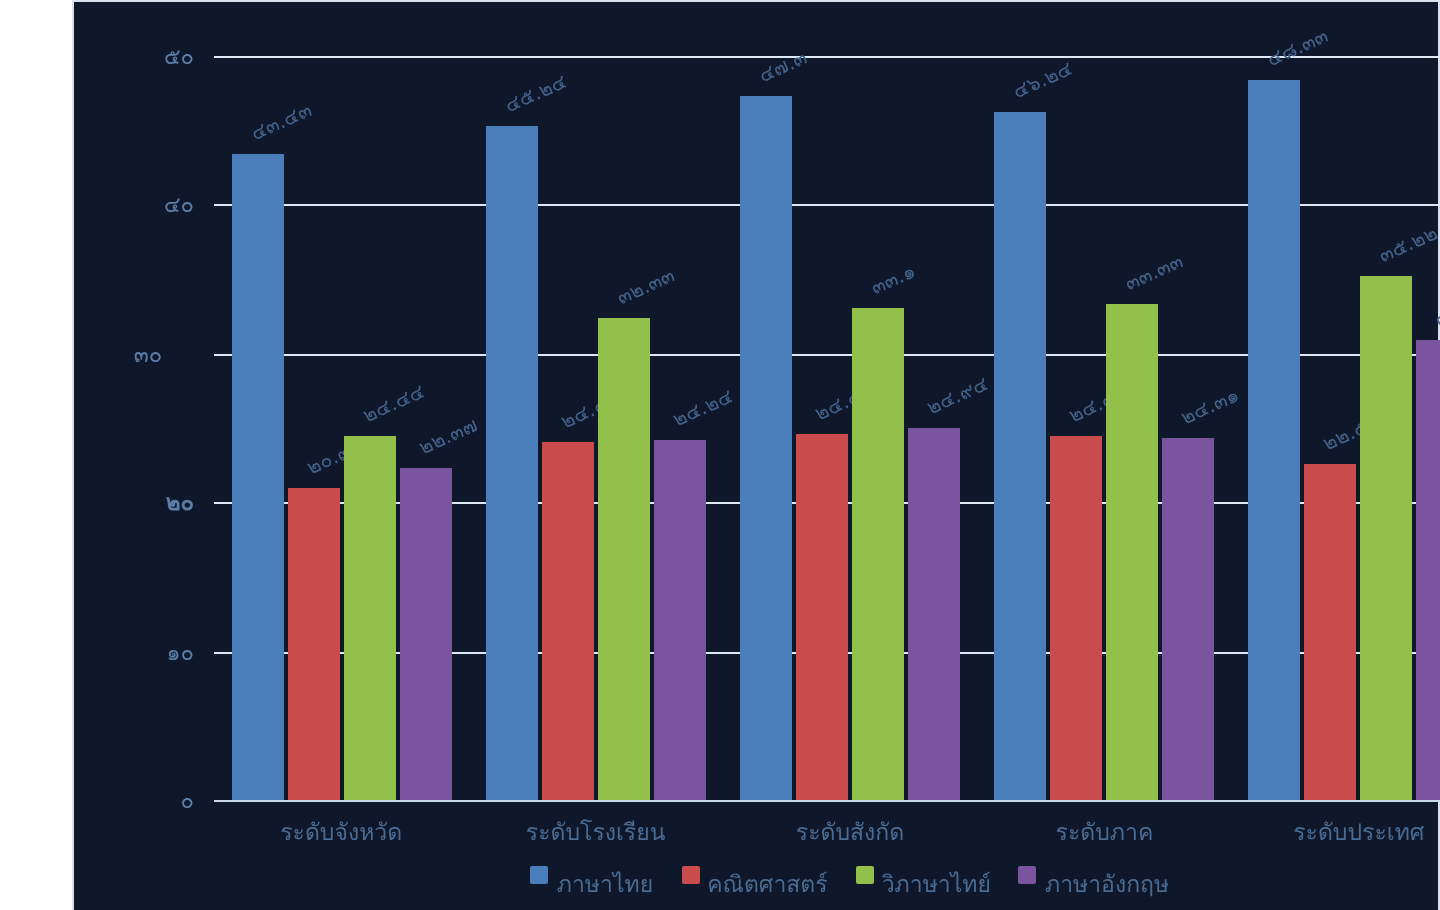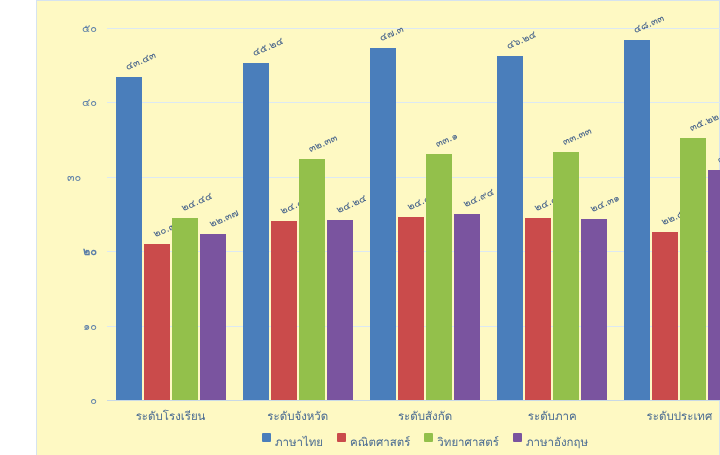--- a/index.html
+++ b/index.html
@@ -16,21 +16,21 @@
     overflow: hidden;
   }
   
   .chart-frame {
     position: absolute;
     left: 36px; top: 0px;
     width: 684px; height: 455px;
     border-left: 1px solid #d6e3ef;
     border-top: 1px solid #d6e3ef;
     border-right: 1px solid #d6e3ef;
-    background: #fef9c3;
+    background: #0f172a;
   }
   
   .plot {
     position: absolute;
     left: 70px; top: 27px;
     width: 636px; height: 372px;
   }
   .gridline {
     position: absolute;
     left: 0; width: 636px;
@@ -268,39 +268,39 @@
             <div class="bar-wrap">
               <div class="bar" title="ภาษาอังกฤษ ระดับประเทศ" style="height: 230.119px; background: rgb(122, 84, 159);">
                 <div class="bar-label">๓๐.๙๓</div>
               </div>
             </div>
           </div>
         </div>
     </div>
 
     <div class="cat-labels" id="cat-labels">
+        <div class="cat">ระดับจังหวัด</div>
         <div class="cat">ระดับโรงเรียน</div>
-        <div class="cat">ระดับจังหวัด</div>
         <div class="cat">ระดับสังกัด</div>
         <div class="cat">ระดับภาค</div>
         <div class="cat">ระดับประเทศ</div>
       </div>
 
     <div class="legend" id="legend">
         <div class="legend-item">
           <span class="legend-swatch" style="background: rgb(74, 126, 187);"></span>
           <span>ภาษาไทย</span>
         </div>
         <div class="legend-item">
           <span class="legend-swatch" style="background: rgb(202, 75, 75);"></span>
           <span>คณิตศาสตร์</span>
         </div>
         <div class="legend-item">
           <span class="legend-swatch" style="background: rgb(147, 192, 75);"></span>
-          <span>วิทยาศาสตร์</span>
+          <span>วิภาษาไทย์</span>
         </div>
         <div class="legend-item">
           <span class="legend-swatch" style="background: rgb(122, 84, 159);"></span>
           <span>ภาษาอังกฤษ</span>
         </div>
       </div>
 
   </div>
 </div>
 

